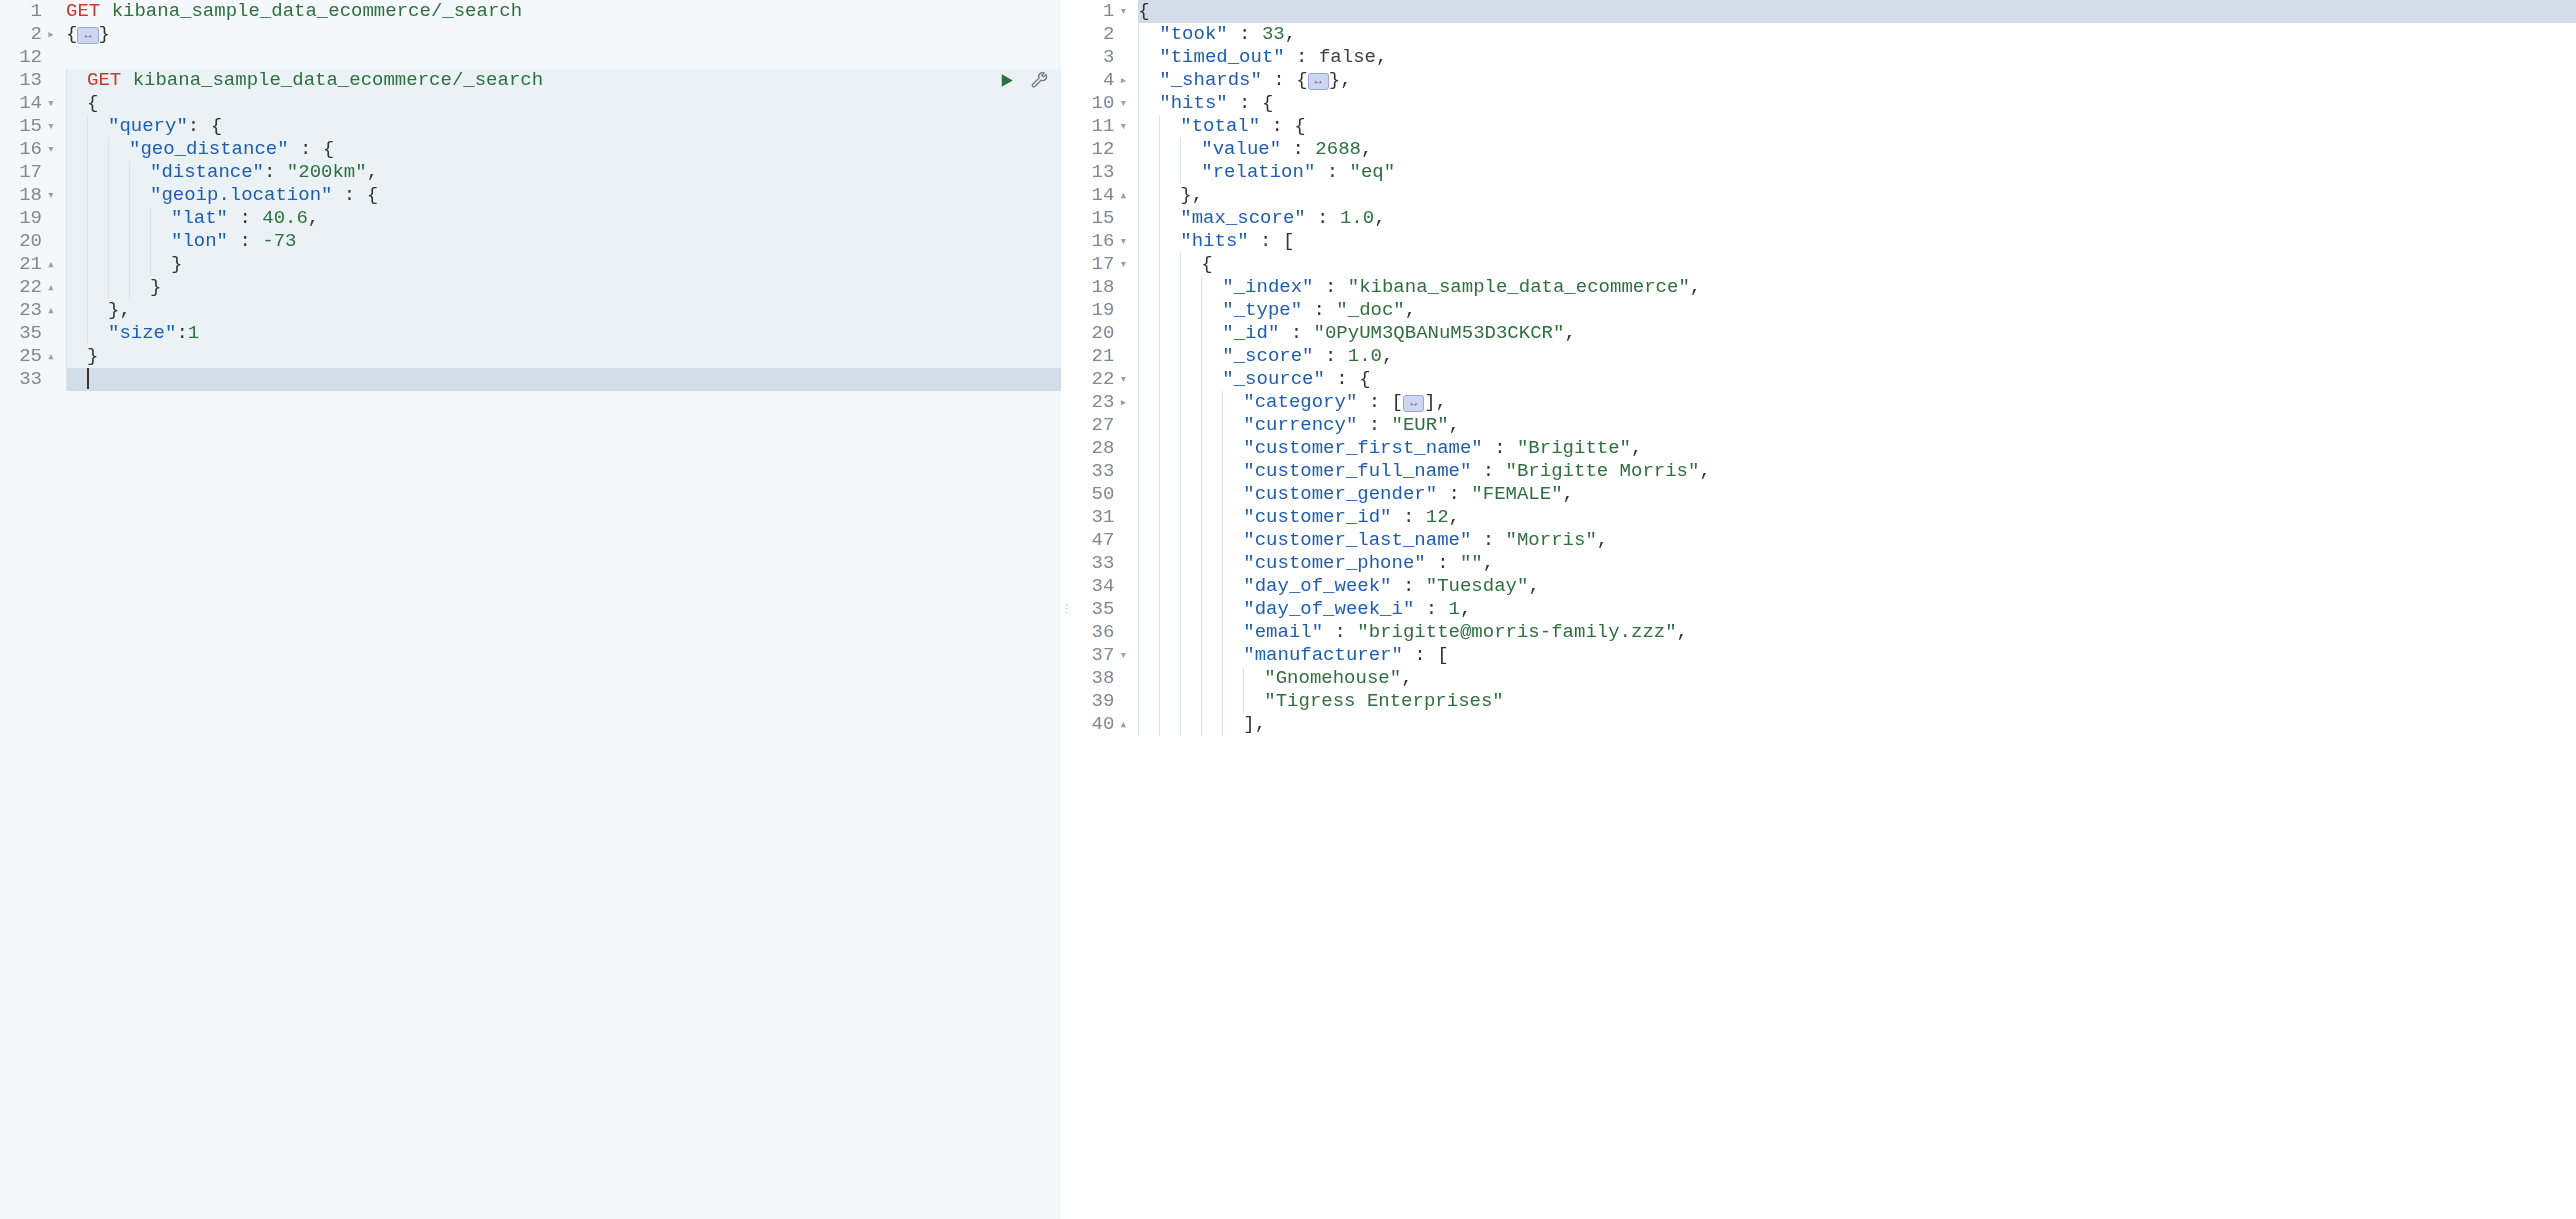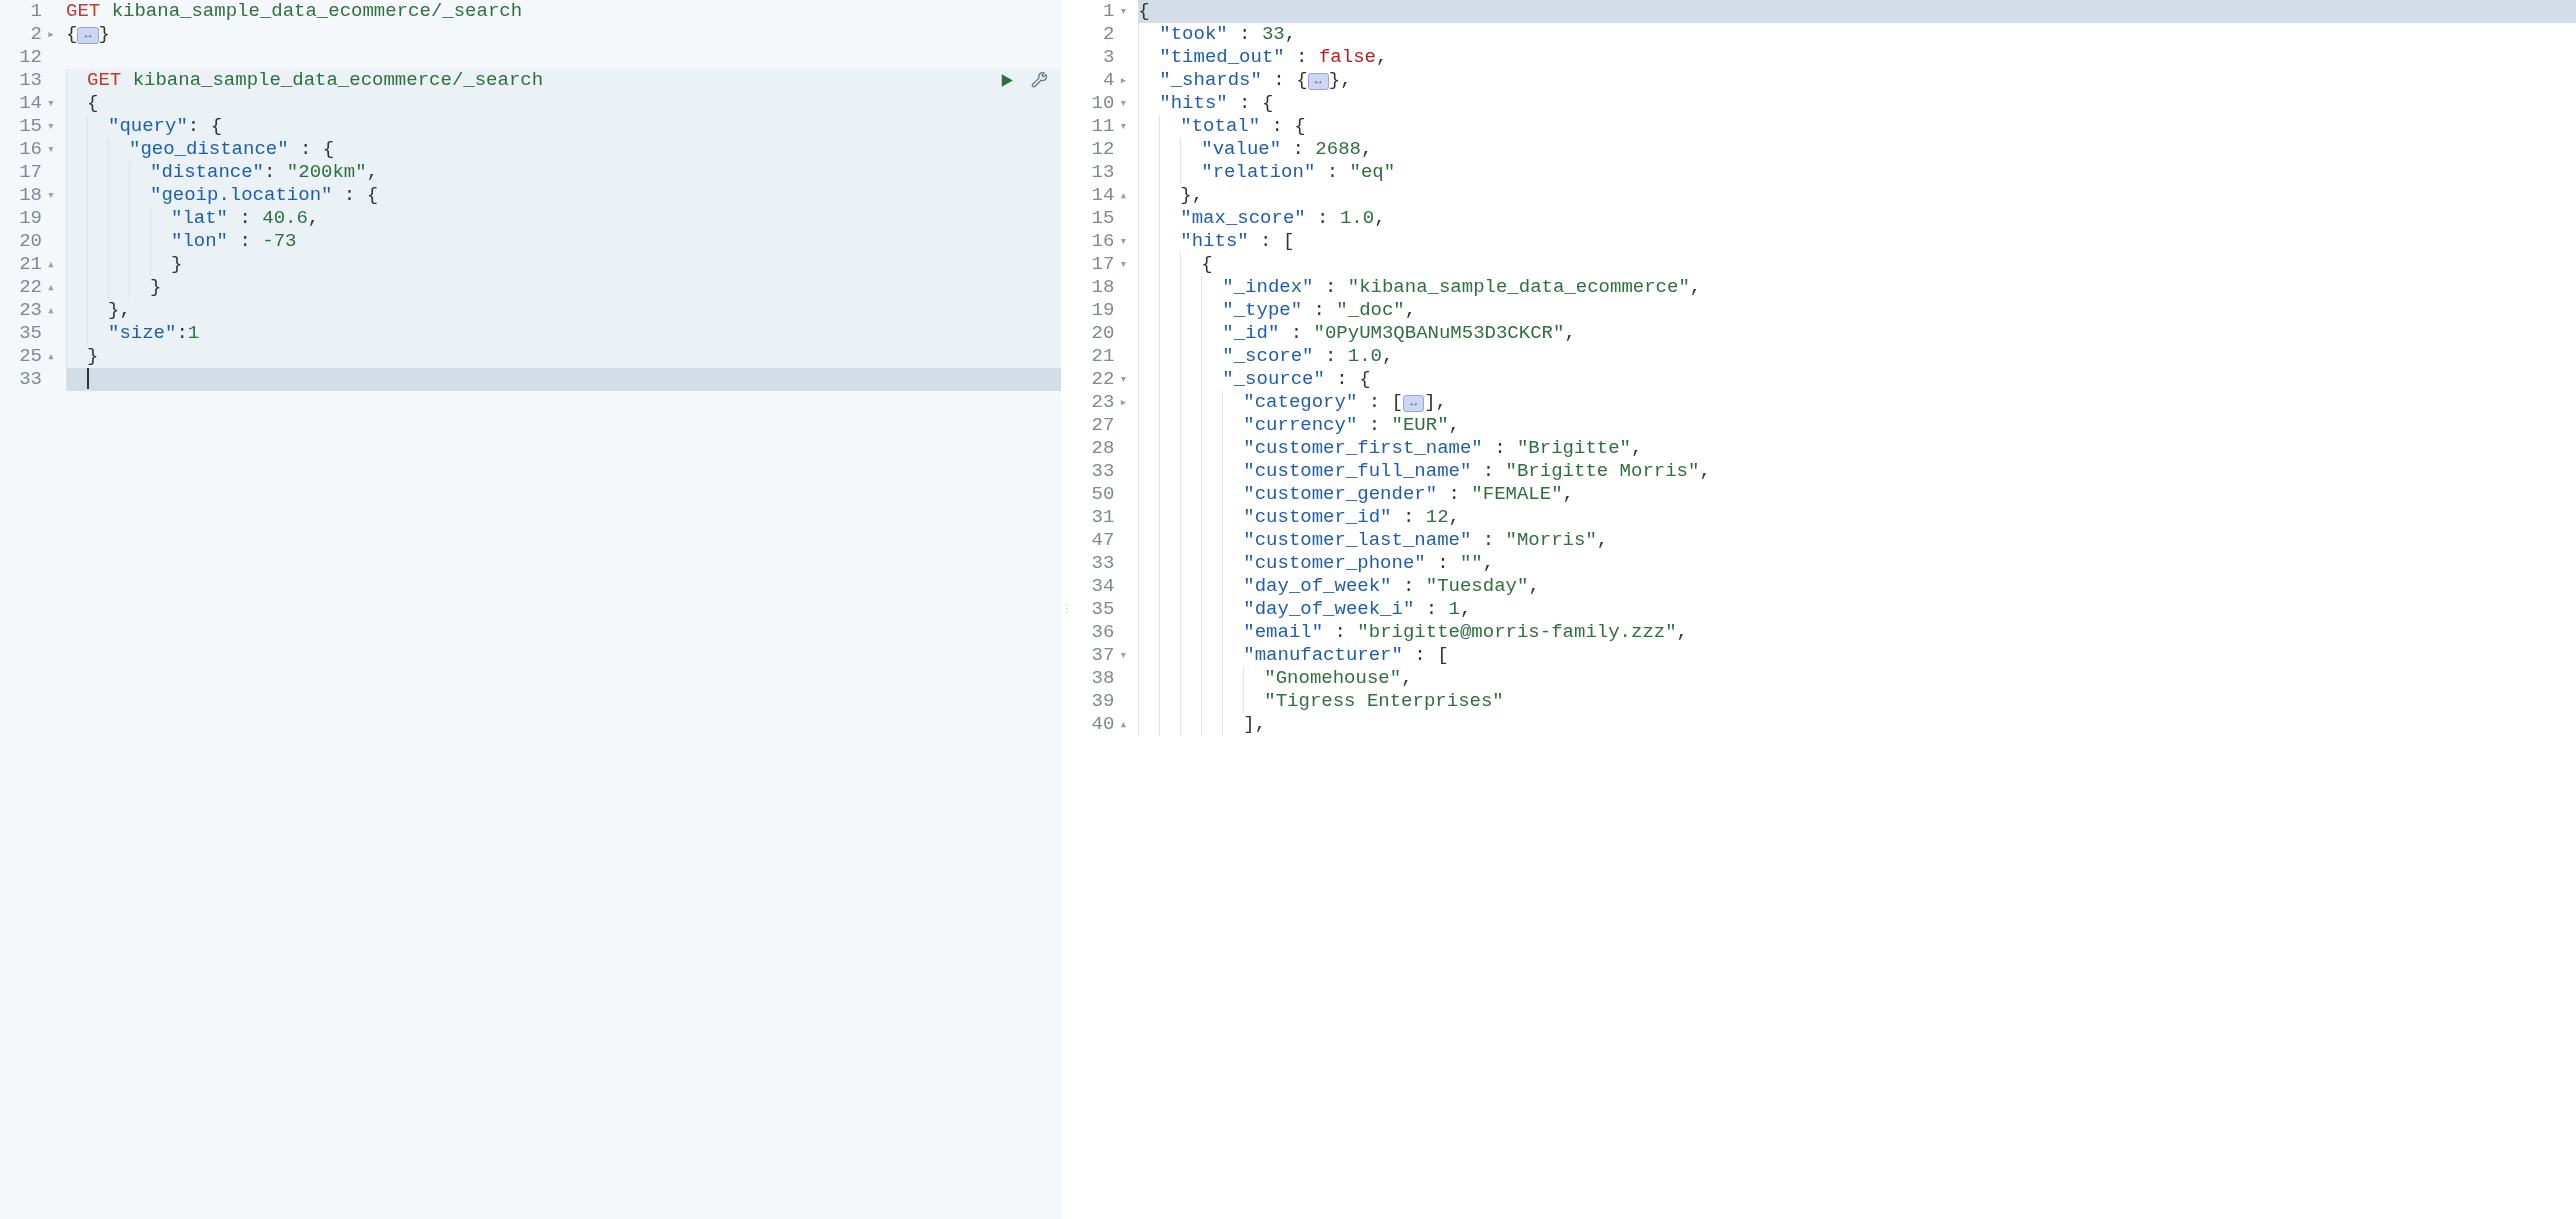--- a/index.html
+++ b/index.html
@@ -69,21 +69,21 @@
     height:23px;
     vertical-align:top;
   }
   .right .code .line.hl-active { background:#d3dde7; }
 
   .tok-method { color:#c6392e; }
   .tok-path   { color:#2f6f3f; }
   .tok-key    { color:#1f5db0; }
   .tok-str    { color:#2f6f3f; }
   .tok-num    { color:#2f6f3f; }
-  .tok-bool   { color:#b91c1c; }
+  .tok-bool   { color:#404040; }
   .tok-punc   { color:#333; }
 
   .fold-widget {
     display:inline-block;
     background:#cdd7f2;
     border:1px solid #98a6dc;
     border-radius:3px;
     height:17px;
     line-height:15px;
     padding:0 6px;

